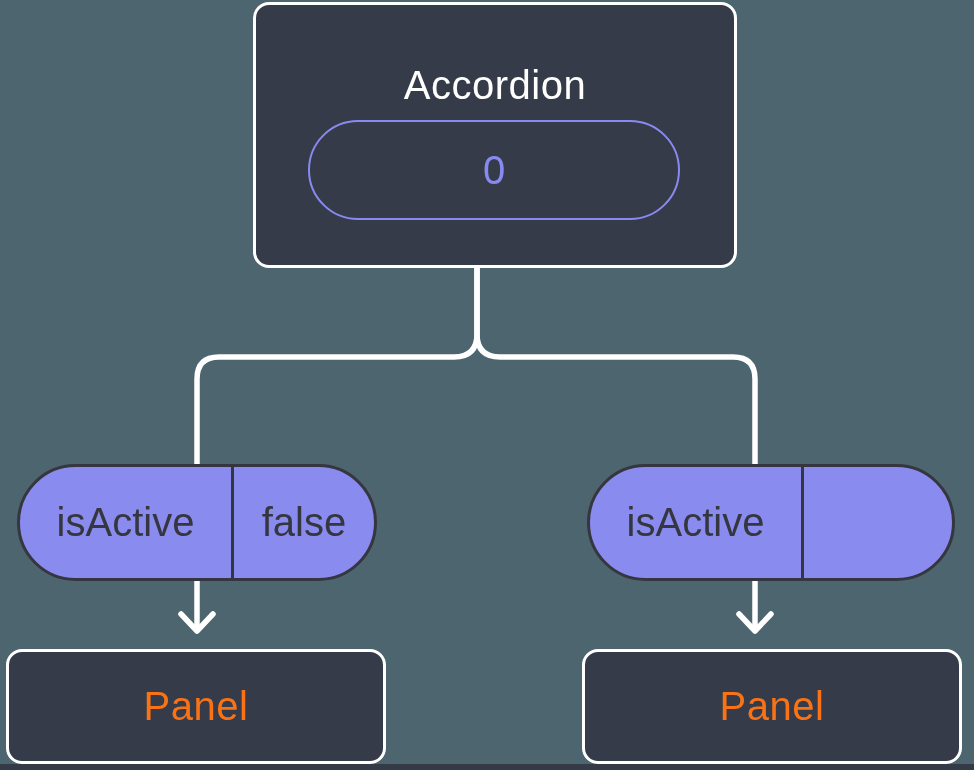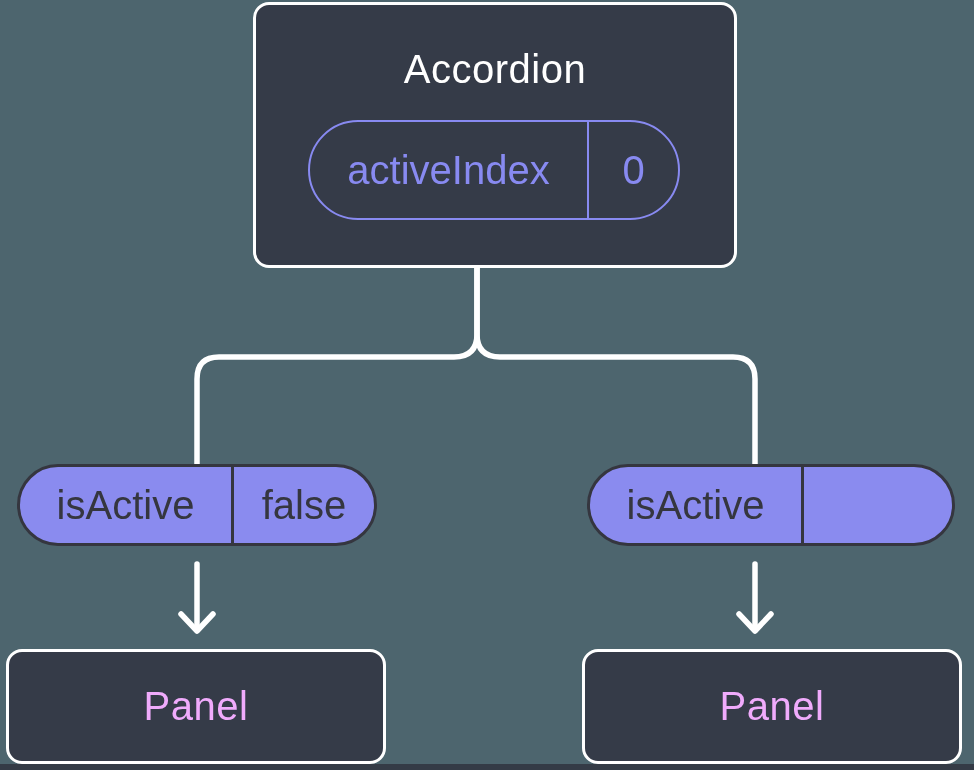--- a/index.html
+++ b/index.html
@@ -24,21 +24,21 @@
     box-sizing: border-box;
     background: #353B48;
     border: 3px solid #FFFFFF;
     border-radius: 16px;
   }
 
   .node-accordion { left: 253px; top: 2px; width: 484px; height: 266px; }
 
   .node-title {
     position: absolute;
-    left: 253px; top: 46px; width: 484px; height: 46px;
+    left: 253px; top: 62px; width: 484px; height: 46px;
     display: flex; align-items: center; justify-content: center;
     color: #FFFFFF;
     font-size: 40px;
     font-weight: 500;
     letter-spacing: 0.5px;
   }
 
   .pill {
     position: absolute;
     box-sizing: border-box;
@@ -58,36 +58,36 @@
   .pill-state {
     left: 308px; top: 120px; width: 372px; height: 100px;
     border: 2.5px solid #888AF1;
     color: #888AF1;
   }
   .pill-state .cell-name { width: 277px; border-right: 2.5px solid #888AF1; }
   .pill-state .cell-value { flex: 1; }
 
   
   .pill-prop {
-    height: 82px;
+    height: 117px;
     background: #8A8BEF;
     border: 3px solid #35363F;
     color: #35363F;
   }
   .pill-prop .cell-name { width: 211px; border-right: 3px solid #35363F; }
   .pill-prop .cell-value { flex: 1; }
 
   .pill-prop-left  { left: 17px;  top: 464px; width: 360px; }
   .pill-prop-right { left: 587px; top: 464px; width: 368px; }
 
   .node-panel {
     display: flex;
     align-items: center;
     justify-content: center;
-    color: #f0abfc;
+    color: #f97316;
     font-size: 40px;
     font-weight: 500;
     letter-spacing: 0.5px;
   }
   .node-panel-left  { left: 6px;   top: 649px; width: 380px; height: 115px; }
   .node-panel-right { left: 582px; top: 649px; width: 380px; height: 115px; }
 
   .bottom-strip {
     position: absolute;
     left: 0; top: 764px; width: 974px; height: 6px;
@@ -105,21 +105,20 @@
     <path d="M 197 564 L 197 628"></path>
     <path d="M 181 614 L 197 631 L 213 614"></path>
     <path d="M 755 564 L 755 628"></path>
     <path d="M 739 614 L 755 631 L 771 614"></path>
   </svg>
 
   <div class="node node-accordion"></div>
   <div class="node-title">Accordion</div>
 
   <div class="pill pill-state">
-    <div class="cell cell-name">activeIndex</div>
     <div class="cell cell-value">0</div>
   </div>
 
   <div class="pill pill-prop pill-prop-left">
     <div class="cell cell-name">isActive</div>
     <div class="cell cell-value">false</div>
   </div>
 
   <div class="pill pill-prop pill-prop-right">
     <div class="cell cell-name">isActive</div>

